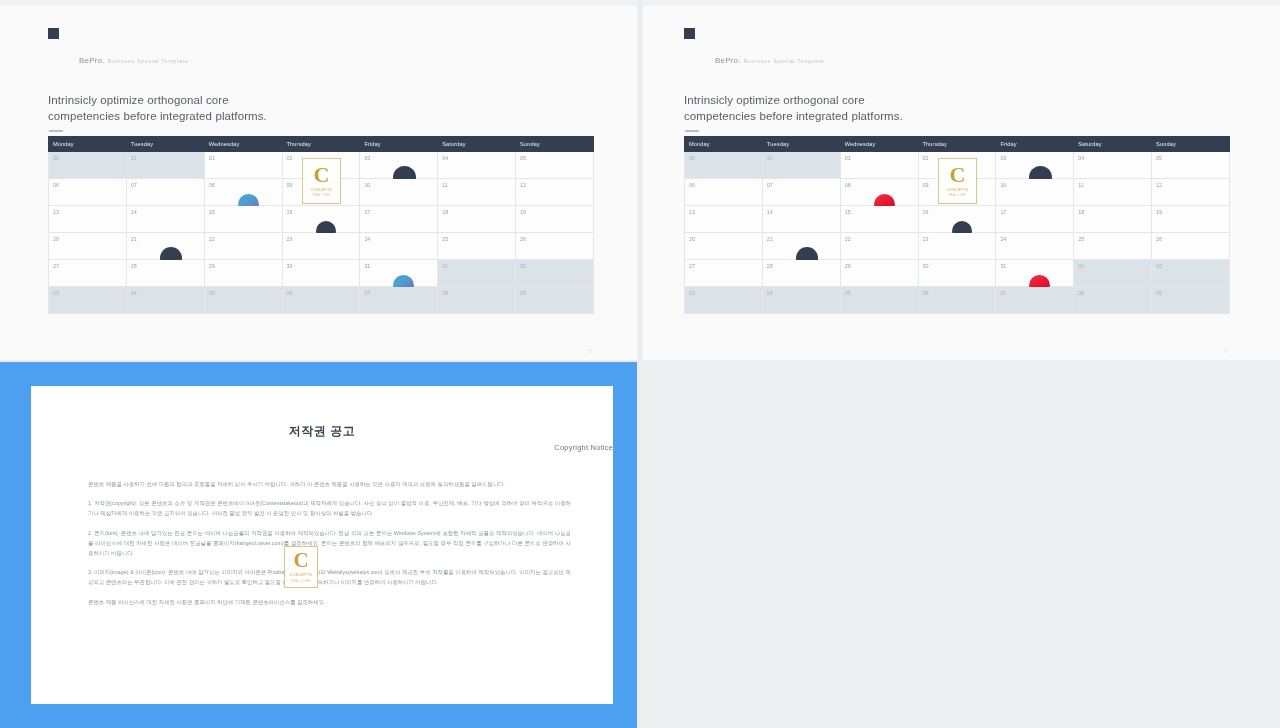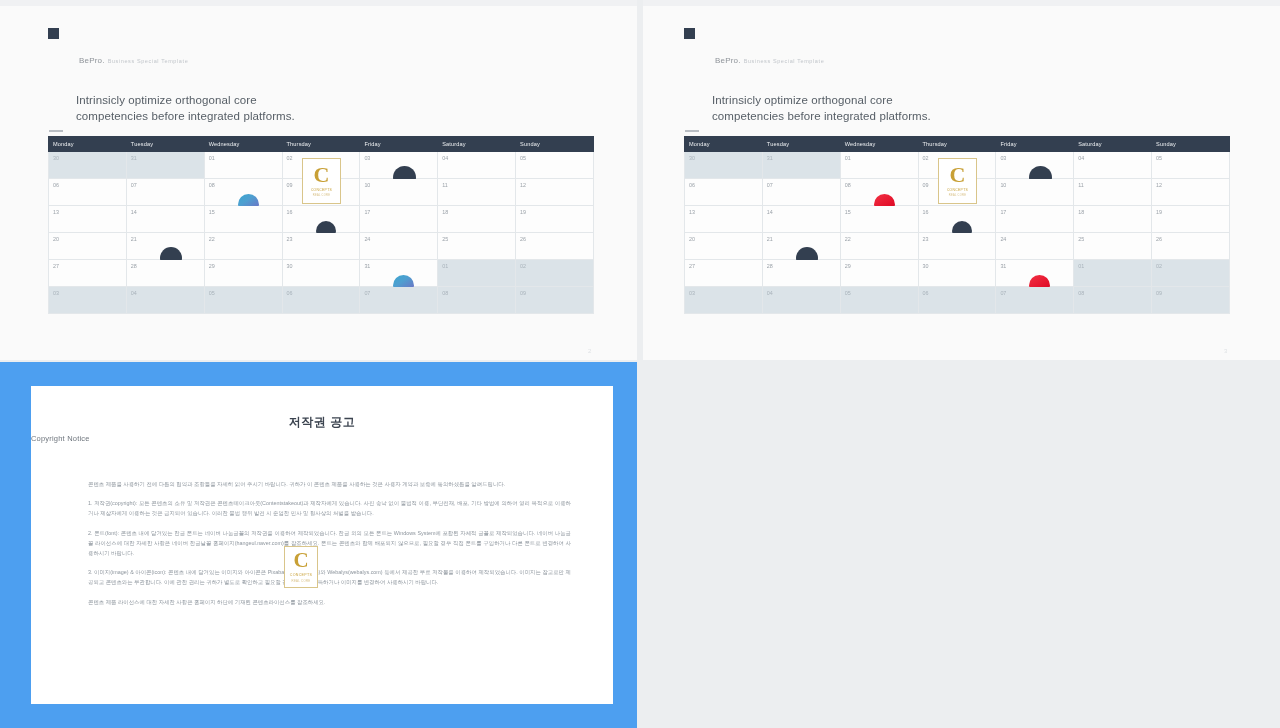--- a/index.html
+++ b/index.html
@@ -33,21 +33,20 @@
   .brand-tag {
     font-size: 5.5px; color: #c2c6cb; letter-spacing: .6px; margin-left: 3px;
   }
   .headline {
     position: absolute;
     font-size: 11.5px;
     line-height: 16px;
     color: #565e66;
     letter-spacing: .1px;
     white-space: pre-line;
-    margin-left: 28px;
   }
   .headrule {
     position: absolute;
     width: 14px; height: 2px; background: #b9bec4;
   }
   .page-num {
     position: absolute;
     font-size: 6px; color: #dfe2e5;
   }
 
@@ -111,21 +110,21 @@
   .doc-page {
     position: absolute;
     left: 31px; top: 24px; width: 582px; height: 318px;
     background: #ffffff;
   }
   .doc-title-ko {
     text-align: center; color: #3c4450;
     font-size: 12px; font-weight: bold; letter-spacing: .5px;
   }
   .doc-title-en {
-    text-align: left; color: #6f767e;
+    text-align: right; color: #6f767e;
     font-size: 7.5px; letter-spacing: .2px; margin-top: 3px;
   }
   .doc-body {
     position: absolute; left: 57px; right: 42px; top: 93px;
     color: #8d959d; font-size: 5.4px; line-height: 10.2px;
     text-align: justify;
   }
   .doc-body p { margin-bottom: 9px; }
   .doc-logo {
     position: absolute; left: 253px; top: 160px;
@@ -313,21 +312,21 @@
           <div class="logo-c" style="font-size:22px;">C</div>
           <div class="logo-sub1" style="font-size:3.4px;margin-top:3px;">CONCEPTS</div>
           <div class="logo-sub2" style="font-size:2.6px;margin-top:1.5px;">REAL  CORE</div>
         </div>
       </div>
     <div class="page-num" style="left:581px;top:348px;">3</div>
   </div>
 
   <div class="sel-frame">
     <div class="doc-page">
-      <div style="padding-top:28px;">
+      <div style="padding-top:37px;">
         <div class="doc-title-ko">저작권 공고</div>
         <div class="doc-title-en">Copyright Notice</div>
       </div>
       <div class="doc-body">
         <p>콘텐츠 제품을 사용하기 전에 다음의 협약과 조항들을 자세히 읽어 주시기 바랍니다. 귀하가 이 콘텐츠 제품을 사용하는 것은 사용자 계약과 보증에 동의하셨음을 알려드립니다.</p>
         <p>1. 저작권(copyright): 모든 콘텐츠의 소유 및 저작권은 콘텐츠테이크아웃(Contentstakeout)과 제작자에게 있습니다. 사진 송낙 없이 불법적 이용, 무단전재, 배포, 기타 방법에 의하여 영리 목적으로 이용하거나 제삼자에게 이용하는 것은 금지되어 있습니다. 이러한 불법 행위 발견 시 준엄한 민사 및 형사상의 처벌을 받습니다.</p>
         <p>2. 폰트(font): 콘텐츠 내에 담겨있는 한글 폰트는 네이버 나눔글꼴의 저작권을 이용하여 제작되었습니다. 한글 외의 모든 폰트는 Windows System에 포함된 자체적 글꼴로 제작되었습니다. 네이버 나눔글꼴 라이선스에 대한 자세한 사항은 네이버 한글날꼴 홈페이지(hangeul.naver.com)를 참조하세요. 폰트는 콘텐츠와 함께 배포되지 않으므로, 필요할 경우 직접 폰트를 구입하거나 다른 폰트로 변경하여 사용하시기 바랍니다.</p>
         <p>3. 이미지(image) &amp; 아이콘(icon): 콘텐츠 내에 담겨있는 이미지와 아이콘은 Pixabay(pixabay.com)와 Webalys(webalys.com) 등에서 제공한 무료 저작물을 이용하여 제작되었습니다. 이미지는 참고로만 제공되고 콘텐츠와는 무관합니다. 이에 관한 권리는 귀하가 별도로 확인하고 필요할 경우 허가를 취득하거나 이미지를 변경하여 사용하시기 바랍니다.</p>
         <p>콘텐츠 제품 라이선스에 대한 자세한 사항은 홈페이지 하단에 기재된 콘텐츠라이선스를 참조하세요.</p>
       </div>

